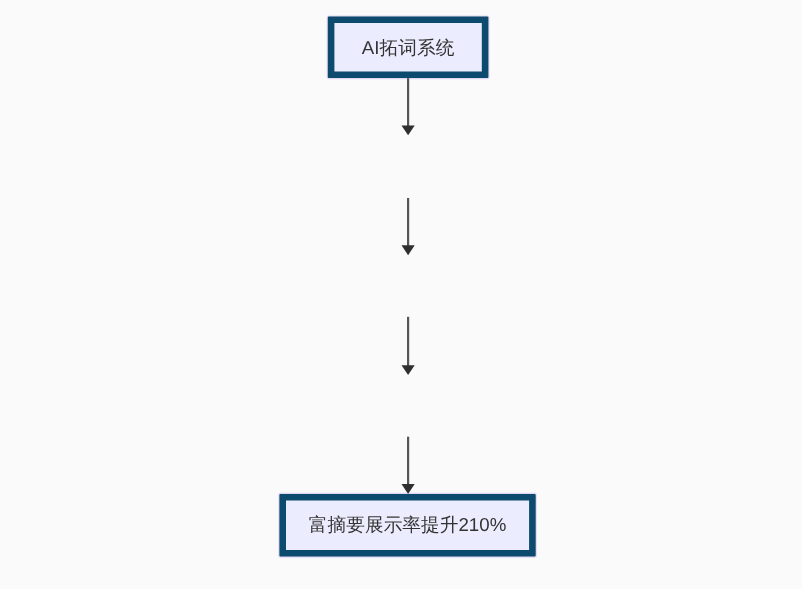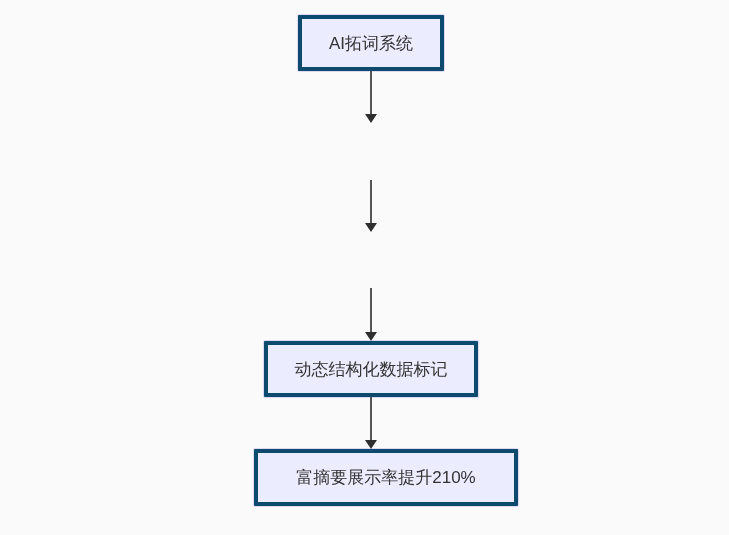--- a/index.html
+++ b/index.html
@@ -12,36 +12,36 @@
     width: 729px;
     height: 535px;
     background: #fafafa;
     overflow: hidden;
     font-family: "Liberation Sans", "DejaVu Sans", sans-serif;
   }
   .node {
     position: absolute;
     box-sizing: border-box;
     background: #ECECFF;
-    border: 4px solid #0c4a6e;
+    border: 6px solid #0c4a6e;
     border-radius: 1px;
     display: flex;
     align-items: center;
     justify-content: center;
     text-align: center;
     font-size: 17px;
     color: #333333;
     box-shadow: 0 0 0 1px rgba(147,112,219,0.25);
     white-space: nowrap;
   }
   .n1 { left: 298px; top: 15px;  width: 146px; height: 56px; }
   .n2 { left: 274px; top: 123px; width: 192px; height: 57px; }
   .n3 { left: 261px; top: 232px; width: 221px; height: 56px; }
   .n4 { left: 264px; top: 341px; width: 214px; height: 56px; }
-  .n5 { left: 254px; top: 449px; width: 264px; height: 57px; }
+  .n5 { left: 254px; top: 449px; width: 233px; height: 57px; }
 
   .arrow {
     position: absolute;
     left: 364px;
     width: 14px;
   }
   .a1 { top: 71px;  height: 52px; }
   .a2 { top: 180px; height: 52px; }
   .a3 { top: 288px; height: 53px; }
   .a4 { top: 397px; height: 52px; }
@@ -81,21 +81,20 @@
     <div class="line"></div>
     <div class="head"></div>
   </div>
 
 
   <div class="arrow a3">
     <div class="line"></div>
     <div class="head"></div>
   </div>
 
-  <div class="node n4">动态结构化数据标记</div>
 
   <div class="arrow a4">
     <div class="line"></div>
     <div class="head"></div>
   </div>
 
   <div class="node n5">富摘要展示率提升210%</div>
 
 </div>
 

